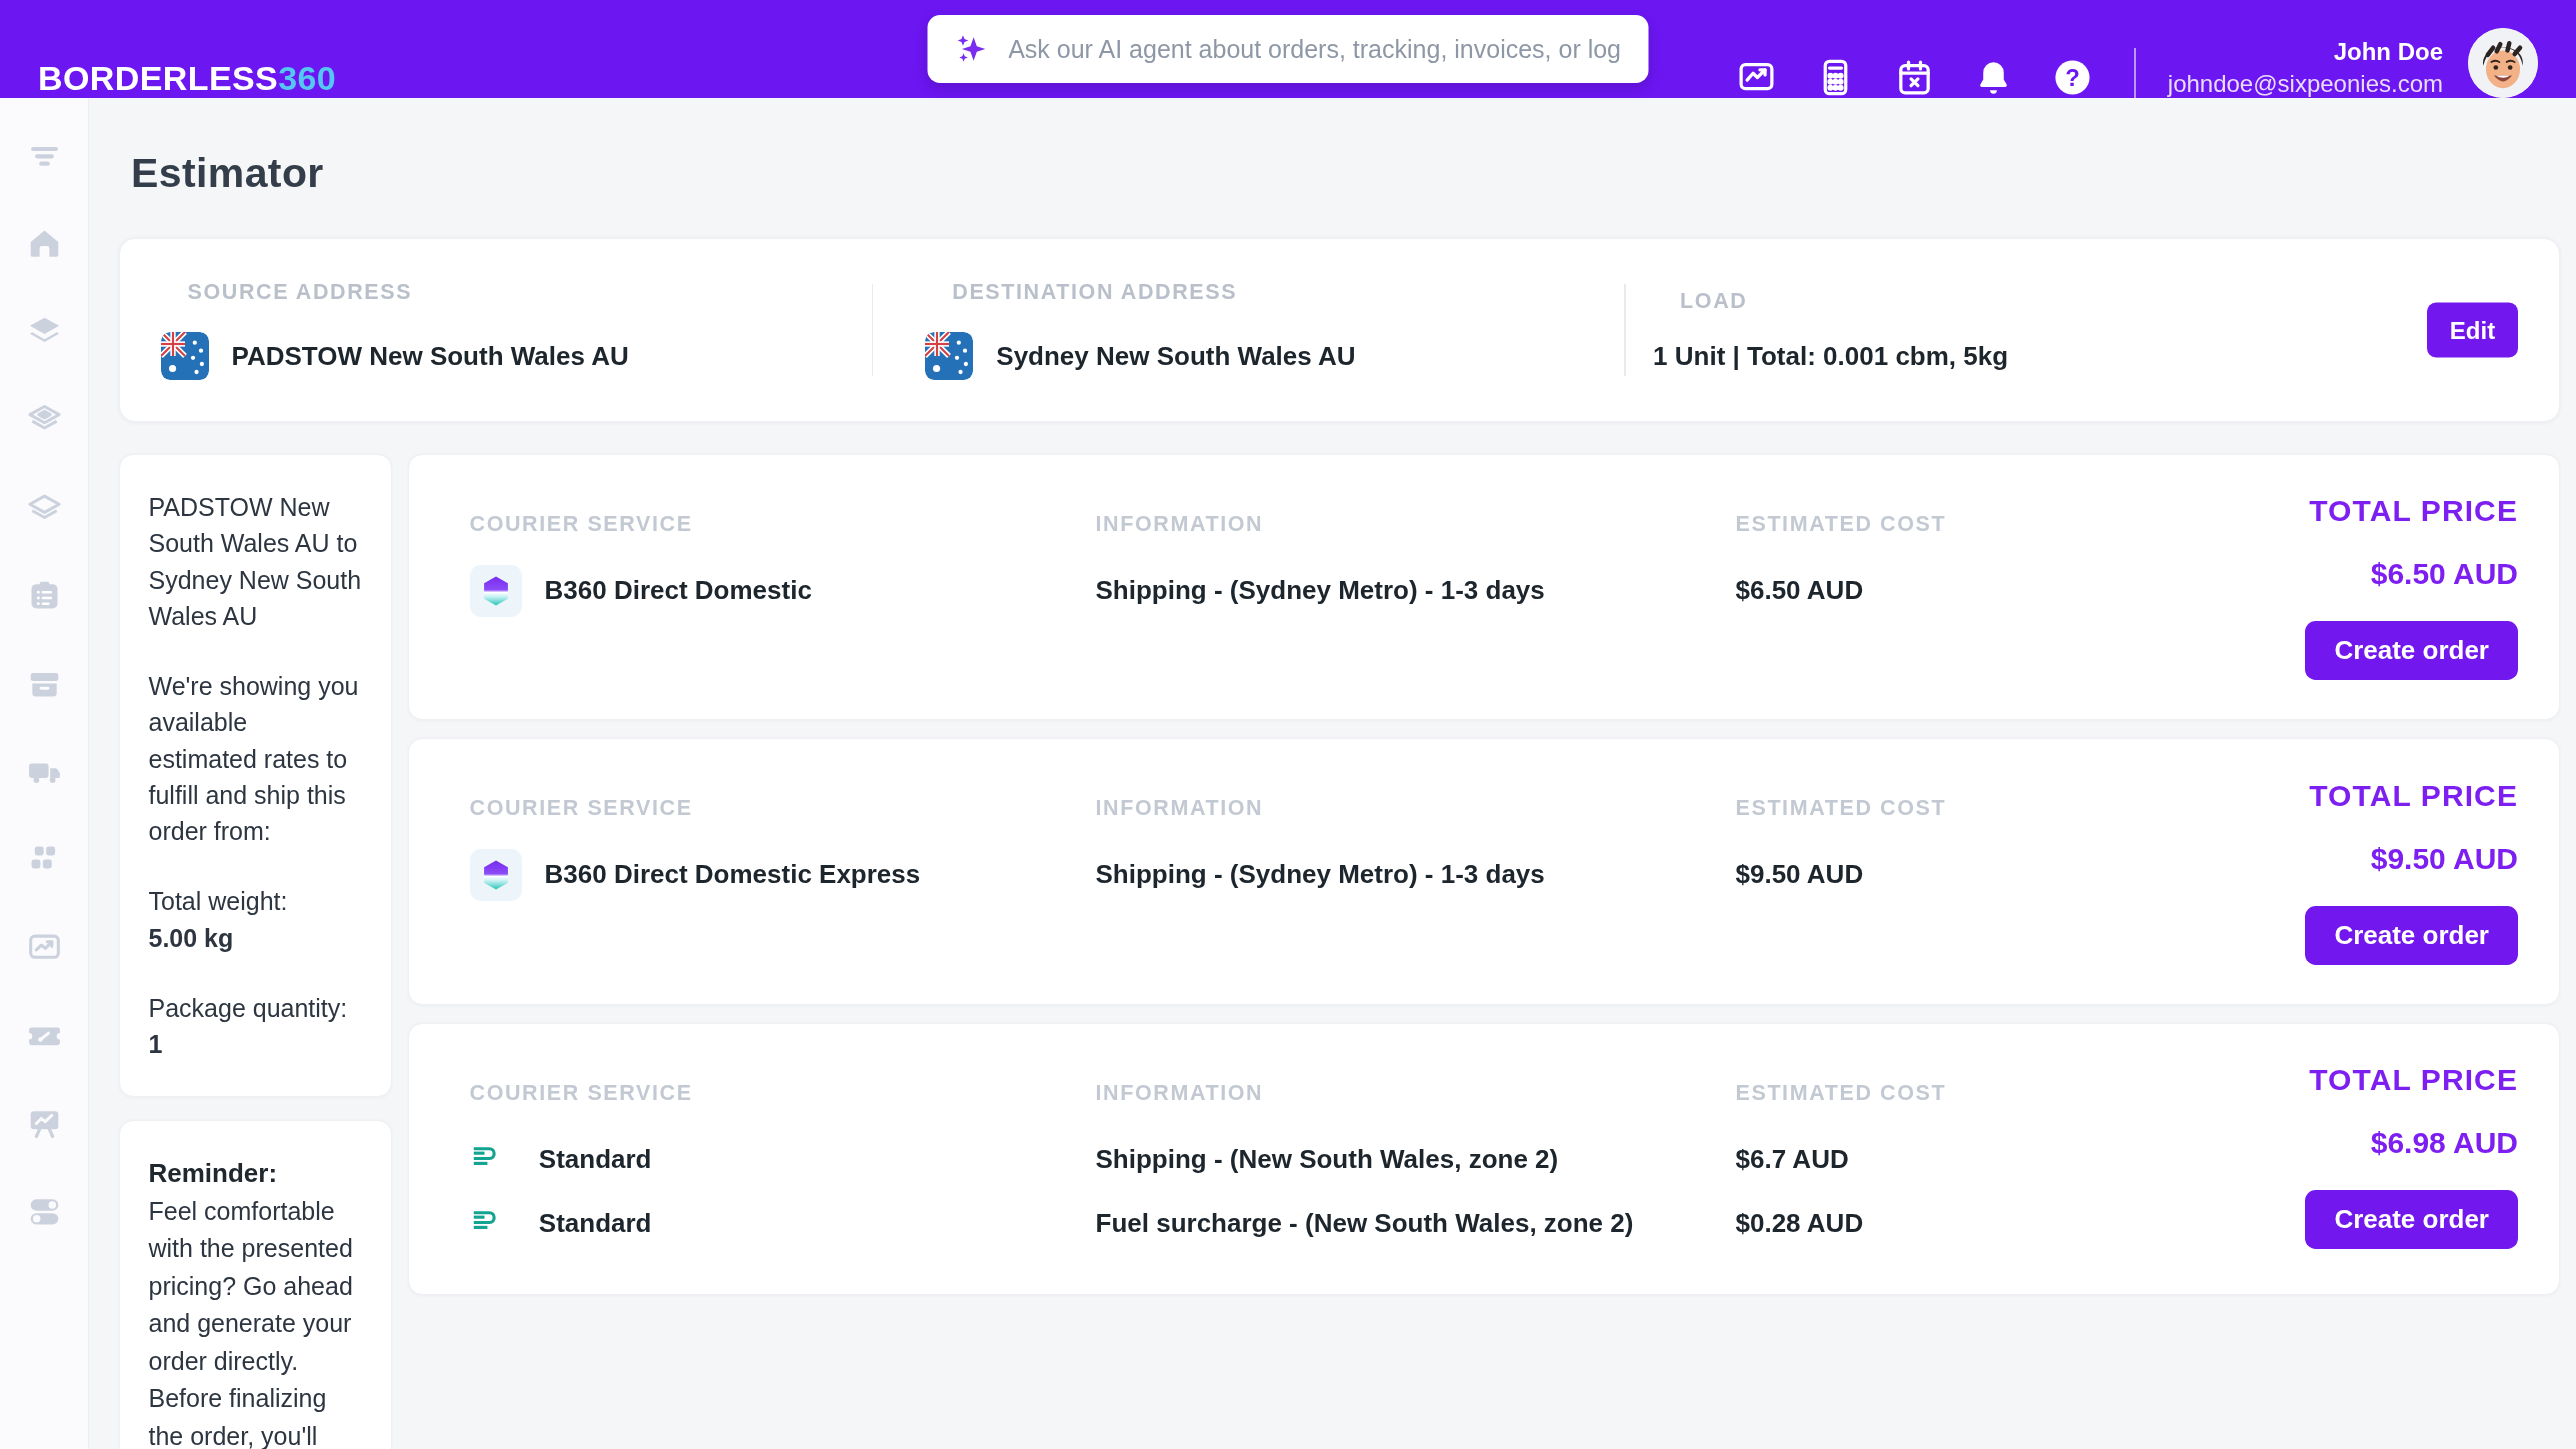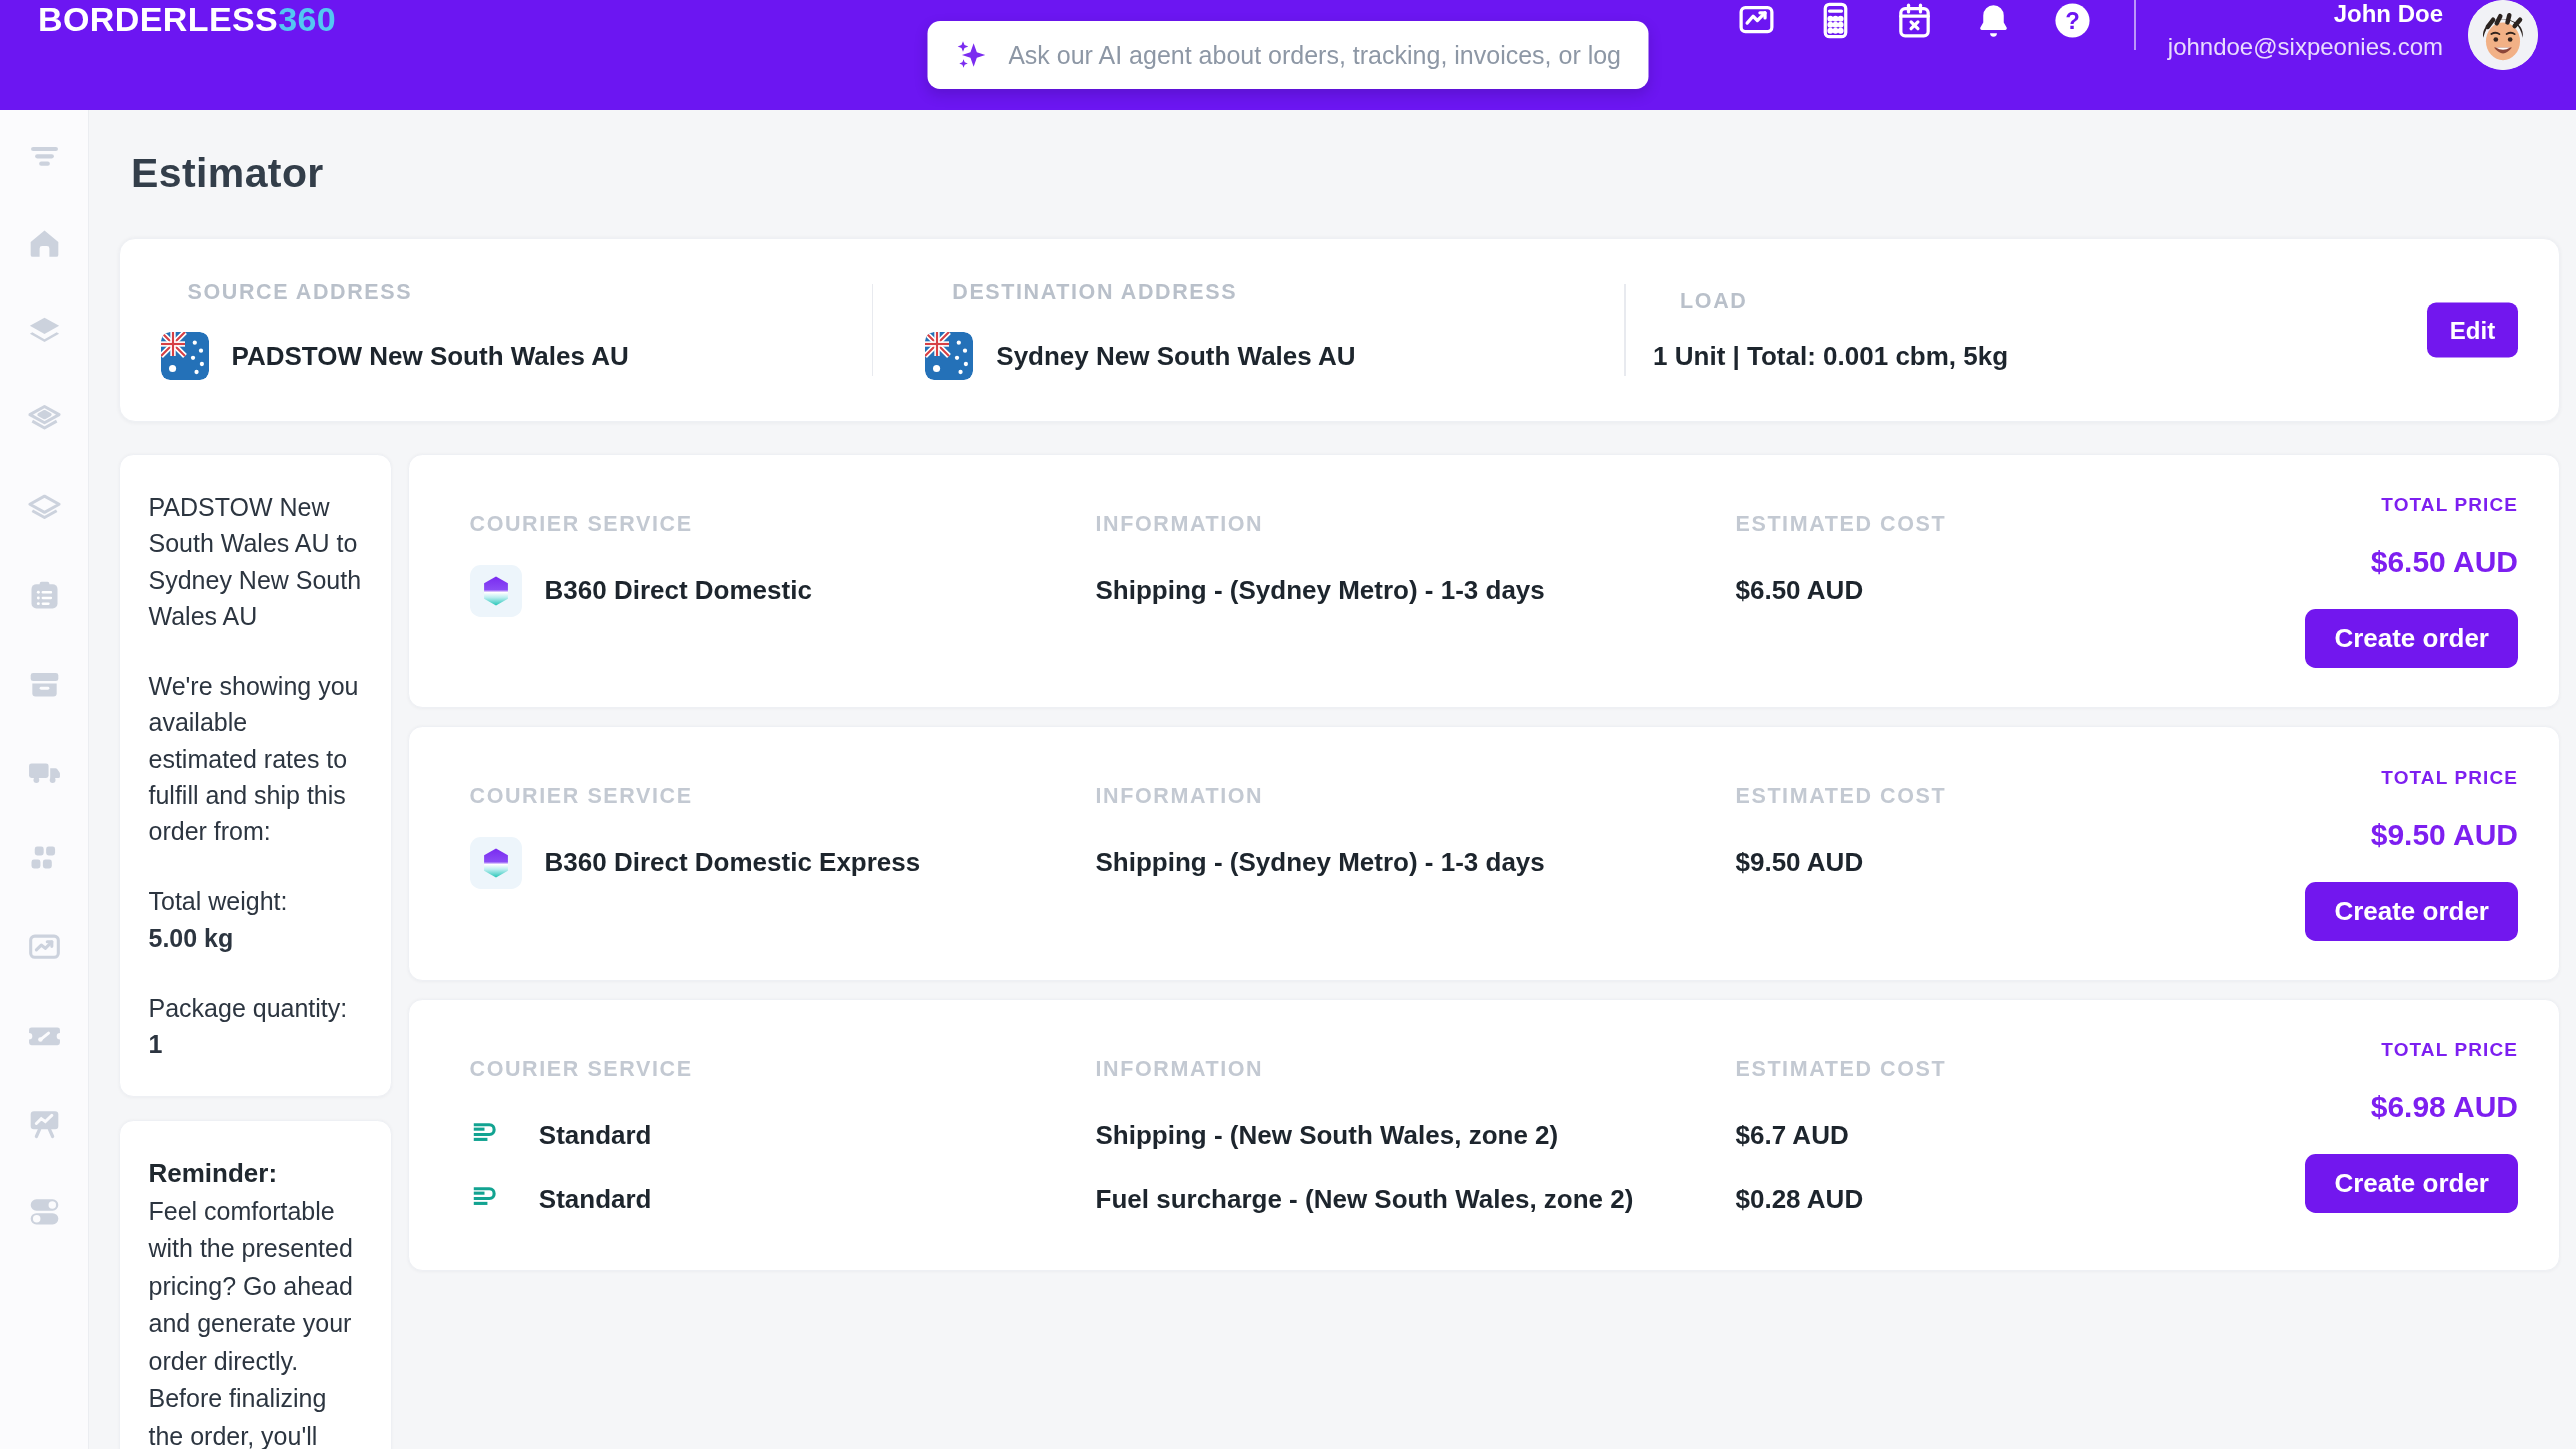--- a/index.html
+++ b/index.html
@@ -1,21 +1,21 @@
 <!DOCTYPE html>
 <html style="--brand: #6c16f2; --accent: #7217ee; --price: #7d1ff0; --cyan: #54c7f2; --teal: #12a391; --sidebar_icon: #ccd2dd; --label_gray: #b9c0ca; --text_dark: #1d252d;font-size:14.3px"><head>
 <meta charset="utf-8">
 <style>
   * { margin:0; padding:0; box-sizing:border-box; }
   html,body { width:2576px; height:1449px; }
   body { font-family:"Liberation Sans", sans-serif; background:#f5f6f8; overflow:hidden; position:relative; }
   button { font-family:inherit; }
 
   
-  .topbar { position:fixed; top:0; left:0; right:0; height:110px; background:var(--brand,#6c16f2); display:flex; align-items:flex-start; padding:0 38px; z-index:20; }
+  .topbar { position:fixed; top:0; left:0; right:0; height:98px; background:var(--brand,#6c16f2); display:flex; align-items:flex-end; padding:0 38px; z-index:20; }
   .logo { font-size:34px; font-weight:800; color:#fff; letter-spacing:0.4px; white-space:nowrap; }
   .logo .accent { color:var(--cyan,#54c7f2); }
   .search-bar { position:absolute; left:50%; top:50%; transform:translate(-50%,-50%); width:721px; height:68px; background:#fff; border-radius:12.5px; display:flex; align-items:center; gap:19.7px; padding:0 27px; box-shadow:0 5.4px 12.5px rgba(20,0,60,.18); }
   .search-input { border:none; outline:none; flex:1; font-size:25px; color:#3a4552; background:transparent; }
   .search-input::placeholder { color:#8d97a5; opacity:1; }
   .top-actions { margin-left:auto; display:flex; align-items:center; gap:38px; }
   .icon-btn { width:41px; height:41px; background:none; border:none; cursor:pointer; display:flex; align-items:center; justify-content:center; }
   .icon-btn svg { width:100%; height:100%; }
   .top-divider { width:1.8px; height:50px; background:rgba(255,255,255,.55); margin:0 32px 0 41px; }
   .user-info { text-align:right; margin-right:25px; }
@@ -62,21 +62,21 @@
   .service-col { width:626px; flex-shrink:0;margin-left:16px; }
   .info-col { width:640px; flex-shrink:0; }
   .cost-col { flex:1; }
   .rc-row { height:64px; display:flex; align-items:center; gap:23px; }
   .service-name, .info-text, .cost-text { font-size:26px; font-weight:700; color:#1d252d; }
   .service-icon-box { width:52px; height:52px; border-radius:10.7px; background:#edf5fb; display:flex; align-items:center; justify-content:center; flex-shrink:0; }
   .service-icon-box svg { width:34px; height:34px; }
   .service-icon-plain { width:41px; height:41px; display:flex; align-items:center; justify-content:center; flex-shrink:0; margin-right:10.7px; margin-left:-5.4px;}
   .service-icon-plain svg { width:39px; height:39px; }
   .rate-total { width:286px; display:flex; flex-direction:column; align-items:flex-end; padding-top:14.3px; flex-shrink:0; }
-  .total-label { font-size:19px; font-weight:800; color:var(--price,#7d1ff0); letter-spacing:1.1px; }
+  .total-label { font-size:30px; font-weight:800; color:var(--price,#7d1ff0); letter-spacing:1.1px; }
   .total-value { font-size:30px; font-weight:800; color:var(--price,#7d1ff0); margin-top:29px; }
   .create-btn { margin-top:30px; height:59px; padding:0 29px; border:none; border-radius:10.7px; background:var(--accent,#7217ee); color:#fff; font-size:26px; font-weight:700; cursor:pointer; }
 </style>
 </head>
 <body>
 
 <header class="topbar">
   <div class="logo">
     <span>BORDERLESS</span><span class="accent">360</span>
   </div>

